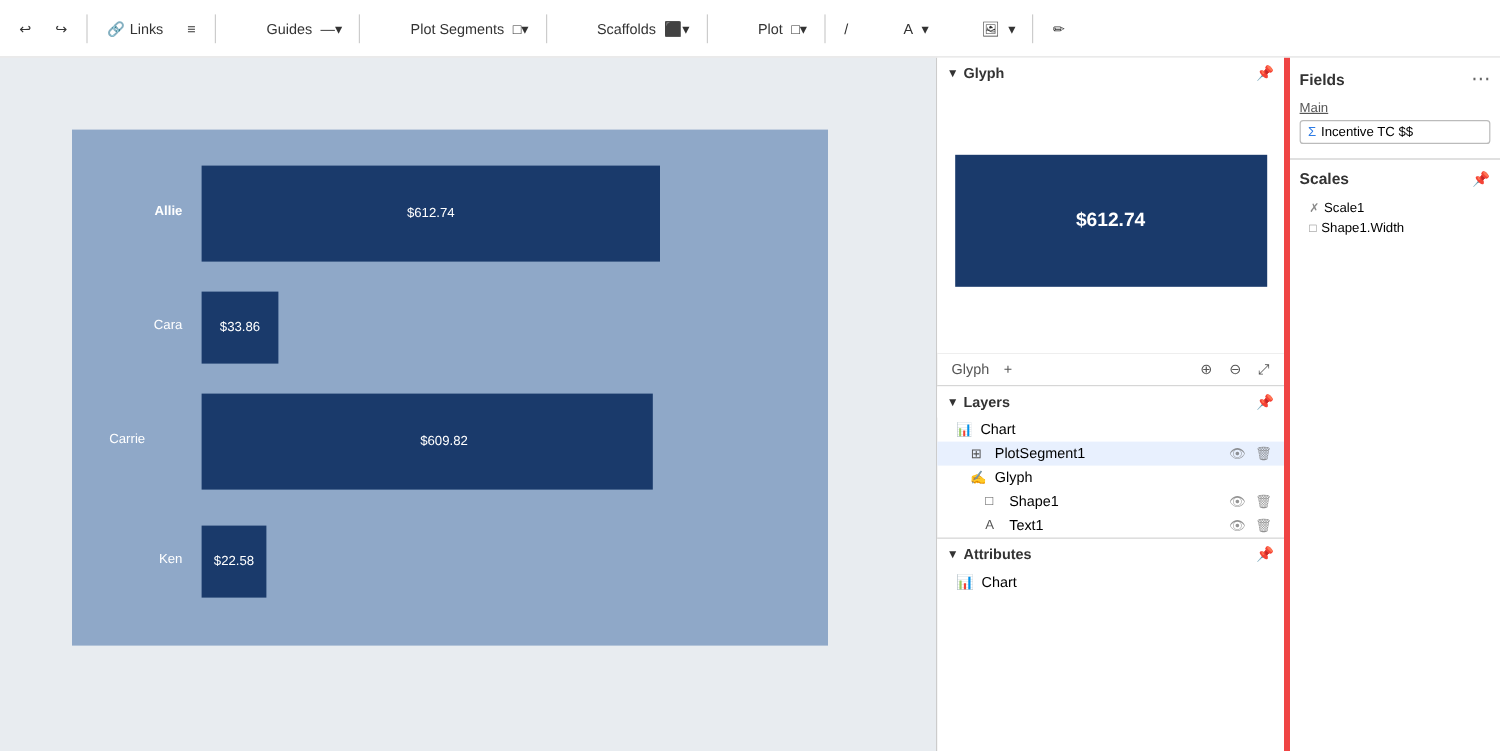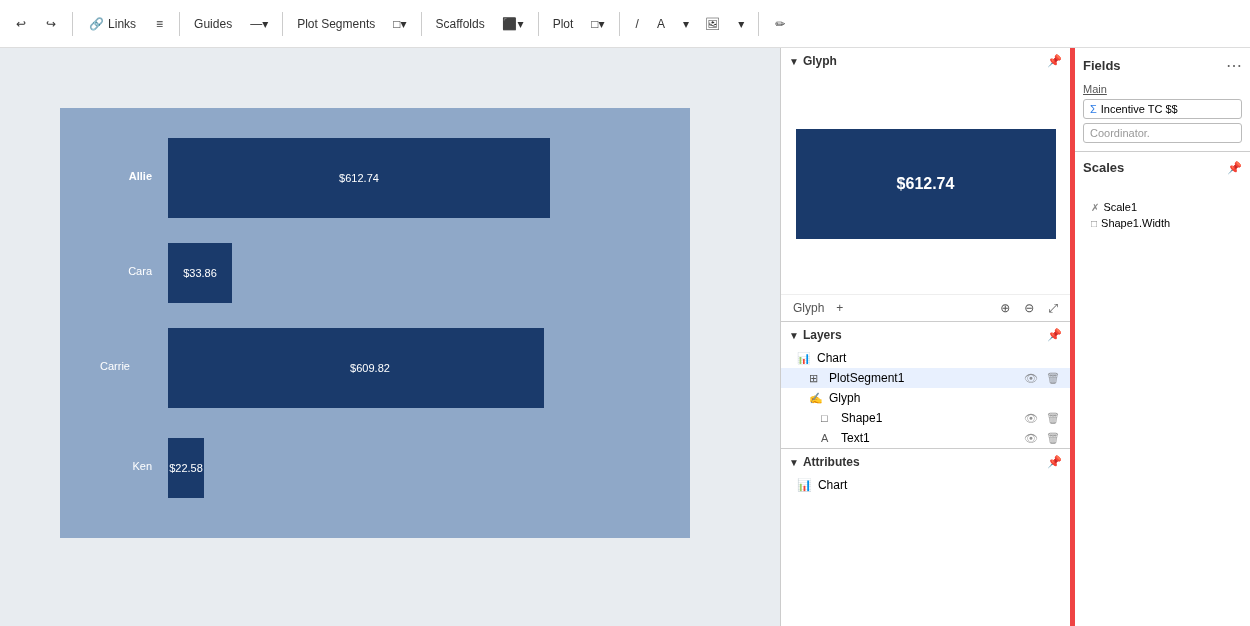--- a/index.html
+++ b/index.html
@@ -6,21 +6,21 @@
     body { font-family: 'Segoe UI', Arial, sans-serif; font-size: 12px; background: #fff; display: flex; flex-direction: column; width: 1250px; height: 626px; overflow: hidden; }
 
     
     .toolbar {
       display: flex; align-items: center; height: 48px; padding: 0 8px; border-bottom: 1px solid #ddd; gap: 4px; background: #fff;
     }
     .toolbar-btn {
       display: flex; align-items: center; gap: 4px; padding: 4px 8px; border: none; background: none; cursor: pointer; font-size: 12px; color: #333; border-radius: 3px;
     }
     .toolbar-sep { width: 1px; height: 24px; background: #ccc; margin: 0 4px; }
-    .toolbar-dropdown { display: flex; align-items: center; gap: 18px; padding: 4px 6px; border: none; background: none; cursor: pointer; font-size: 12px; color: #333; }
+    .toolbar-dropdown { display: flex; align-items: center; gap: 7px; padding: 4px 6px; border: none; background: none; cursor: pointer; font-size: 12px; color: #333; margin-left: 28px; }
 
     
     .main-content {
       display: flex; flex: 1; overflow: hidden;
     }
 
     
     .canvas-area {
       flex: 1; background: #e8ecf0; position: relative; overflow: hidden;
     }
@@ -98,21 +98,21 @@
     .field-pill {
       display: flex; align-items: center; gap: 4px; border: 1px solid #bbb; border-radius: 3px; padding: 3px 6px; margin-bottom: 4px; font-size: 11px; background: #fff;
     }
     .field-pill-sum { color: #2c7be5; font-size: 11px; }
     .field-empty {
       border: 1px solid #bbb; border-radius: 3px; padding: 3px 6px; font-size: 11px; color: #999; background: #fff;
     }
 
     .scales-section { padding: 8px; }
     .scales-header {
-      display: flex; align-items: center; justify-content: space-between; margin-bottom: 24px;
+      display: flex; align-items: center; justify-content: space-between; margin-bottom: 10px;
     }
     .scales-title { font-size: 13px; font-weight: 600; color: #333; }
     .scale-item {
       display: flex; align-items: center; gap: 4px; font-size: 11px; padding: 2px 0; padding-left: 8px;
     }
     .scale-icon { color: #888; font-size: 10px; }
 
     .chevron { font-size: 10px; }
   </style>
 </head>
@@ -174,24 +174,24 @@
 <div class="main-content">
 
   <div class="canvas-area">
     <div class="chart-container">
 
       <div id="bars-container" style="position:relative; width:100%; height:100%;">
           <div style="position: absolute; top: 62px; left: 0px; width: 100px; text-align: right; padding-right: 8px; color: rgb(255, 255, 255); font-size: 11px; font-weight: bold;">Allie</div>
           <div style="position: absolute; top: 30px; left: 108px; width: 382px; height: 80px; background: rgb(26, 58, 107); display: flex; align-items: center; justify-content: center; color: rgb(255, 255, 255); font-size: 11px;">$612.74</div>
           <div style="position: absolute; top: 157px; left: 0px; width: 100px; text-align: right; padding-right: 8px; color: rgb(255, 255, 255); font-size: 11px;">Cara</div>
           <div style="position: absolute; top: 135px; left: 108px; width: 64px; height: 60px; background: rgb(26, 58, 107); display: flex; align-items: center; justify-content: center; color: rgb(255, 255, 255); font-size: 11px;">$33.86</div>
-          <div style="position: absolute; top: 252px; left: 0px; width: 100px; text-align: left; padding-right: 8px; color: rgb(255, 255, 255); font-size: 11px; margin-left: 40px;">Carrie</div>
+          <div style="position: absolute; top: 252px; left: 0px; width: 100px; text-align: center; padding-right: 8px; color: rgb(255, 255, 255); font-size: 11px;">Carrie</div>
           <div style="position: absolute; top: 220px; left: 108px; width: 376px; height: 80px; background: rgb(26, 58, 107); display: flex; align-items: center; justify-content: center; color: rgb(255, 255, 255); font-size: 11px; padding-left: 28px;">$609.82</div>
           <div style="position: absolute; top: 352px; left: 0px; width: 100px; text-align: right; padding-right: 8px; color: rgb(255, 255, 255); font-size: 11px;">Ken</div>
-          <div style="position: absolute; top: 330px; left: 108px; width: 36px; height: 60px; background: rgb(26, 58, 107); display: flex; align-items: center; justify-content: center; color: rgb(255, 255, 255); font-size: 11px;">$22.58</div>
+          <div style="position: absolute; top: 330px; left: 108px; width: 54px; height: 60px; background: rgb(26, 58, 107); display: flex; align-items: center; justify-content: center; color: rgb(255, 255, 255); font-size: 11px;">$22.58</div>
         </div>
     </div>
   </div>
 
   <div class="right-panel">
 
     <div class="glyph-section">
       <div class="section-header">
         <div class="section-header-left">
           <span class="chevron">▼</span>
@@ -296,23 +296,20 @@
     <div class="fields-section">
       <div class="fields-header">
         <span class="fields-title">Fields</span>
         <button class="fields-more">⋯</button>
       </div>
       <div class="fields-sub">Main</div>
       <div class="field-pill">
         <span class="field-pill-sum">Σ</span>
         <span>Incentive TC $$</span>
       </div>
-      <div class="field-empty">
-        <span>Coordinator.</span>
-      </div>
     </div>
 
     <div class="scales-section">
       <div class="scales-header">
         <span class="scales-title">Scales</span>
         <span class="pin-icon">📌</span>
       </div>
       <div class="scale-item">
         <span class="scale-icon">✗</span>
         <span>Scale1</span>

